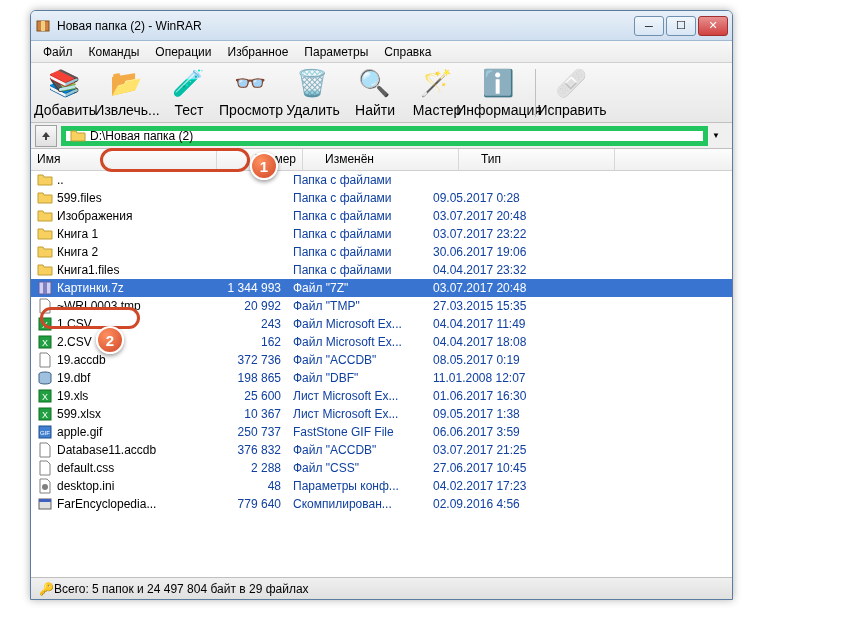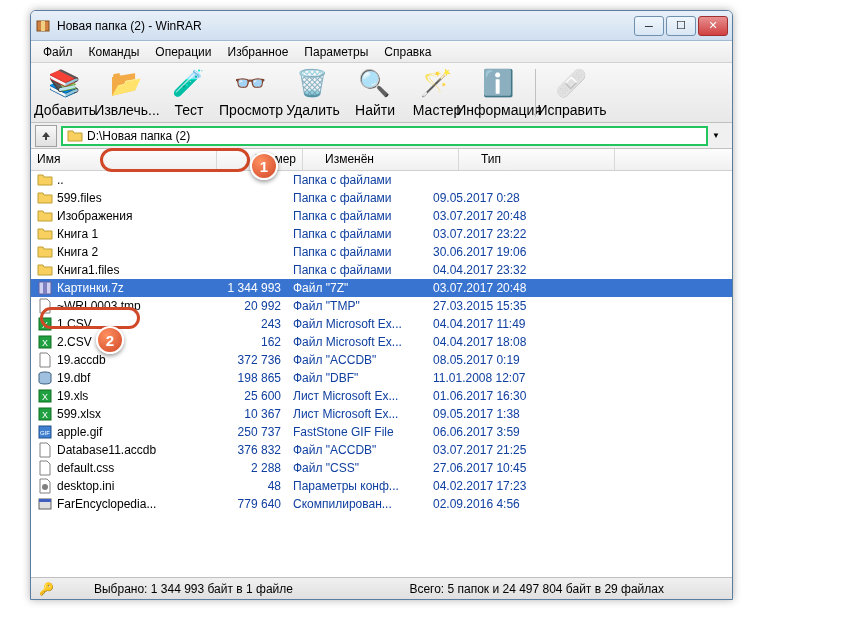--- a/index.html
+++ b/index.html
@@ -18,21 +18,21 @@
 .menuitem { padding: 6px 8px; cursor: pointer; }
 
 .toolbar { height: 60px; background: linear-gradient(#f8f8f8, #e8e8e8); border-bottom: 1px solid #c0c0c0; display: flex; align-items: center; padding: 2px 4px; gap: 2px; }
 .tbtn { width: 60px; height: 56px; display: flex; flex-direction: column; align-items: center; justify-content: center; cursor: pointer; border: 1px solid transparent; border-radius: 3px; }
 .tbtn .ticon { width: 32px; height: 32px; display: flex; align-items: center; justify-content: center; font-size: 26px; }
 .tbtn .tlabel { font-size: 14px; margin-top: 2px; }
 .tsep { width: 1px; height: 48px; background: #c0c0c0; margin: 0 4px; }
 
 .addressbar { height: 26px; background: #f0f0f0; border-bottom: 1px solid #c0c0c0; display: flex; align-items: center; padding: 2px 4px; gap: 4px; }
 .upbtn { width: 22px; height: 22px; border: 1px solid #a0a0a0; background: linear-gradient(#f8f8f8,#e0e0e0); display: flex; align-items: center; justify-content: center; cursor: pointer; }
-.addrfield { flex: 1; height: 20px; border: 2px solid #22c55e; background: #fff; display: flex; align-items: center; padding: 0 4px; position: relative; }
+.addrfield { flex: 1; height: 20px; border: 5px solid #22c55e; background: #fff; display: flex; align-items: center; padding: 0 4px; position: relative; }
 .addrfield .foldericon { width: 16px; height: 16px; margin-right: 4px; }
 .addrdrop { width: 16px; cursor: pointer; font-size: 8px; }
 
 .headerrow { height: 22px; background: linear-gradient(#fdfdfd, #f0f0f0); border-bottom: 1px solid #d0d0d0; display: flex; gap: 16px; }
 .hcol { border-right: 1px solid #d8d8d8; padding: 3px 6px; font-size: 12px; cursor: pointer; }
 
 .filelist { height: 388px; overflow-y: scroll; background: #fff; }
 .row { display: flex; height: 18px; align-items: center; font-size: 12px; }
 .row.selected { background: #3874d0; color: #fff; }
 .cell { padding: 0 6px; overflow: hidden; white-space: nowrap; text-overflow: ellipsis; }
@@ -399,21 +399,20 @@
           <span>FarEncyclopedia...</span>
         </div>
         <div class="cell c-size">779 640</div>
         <div class="cell c-type">Скомпилирован...</div>
         <div class="cell c-date">02.09.2016 4:56</div>
       </div>
     </div>
 
   <div class="statusbar">
     <span>🔑</span>
-    <span class="sleft">Выбрано: 1 344 993 байт в 1 файле</span>
     <span class="sright">Всего: 5 папок и 24 497 804 байт в 29 файлах</span>
   </div>
 
 </div>
 
 <div class="callout" style="left:100px; top:148px; width:150px; height:24px;"></div>
 <div class="badge" style="left:250px; top:152px;">1</div>
 <div class="callout" style="left:40px; top:307px; width:100px; height:22px;"></div>
 <div class="badge" style="left:96px; top:326px;">2</div>
 

